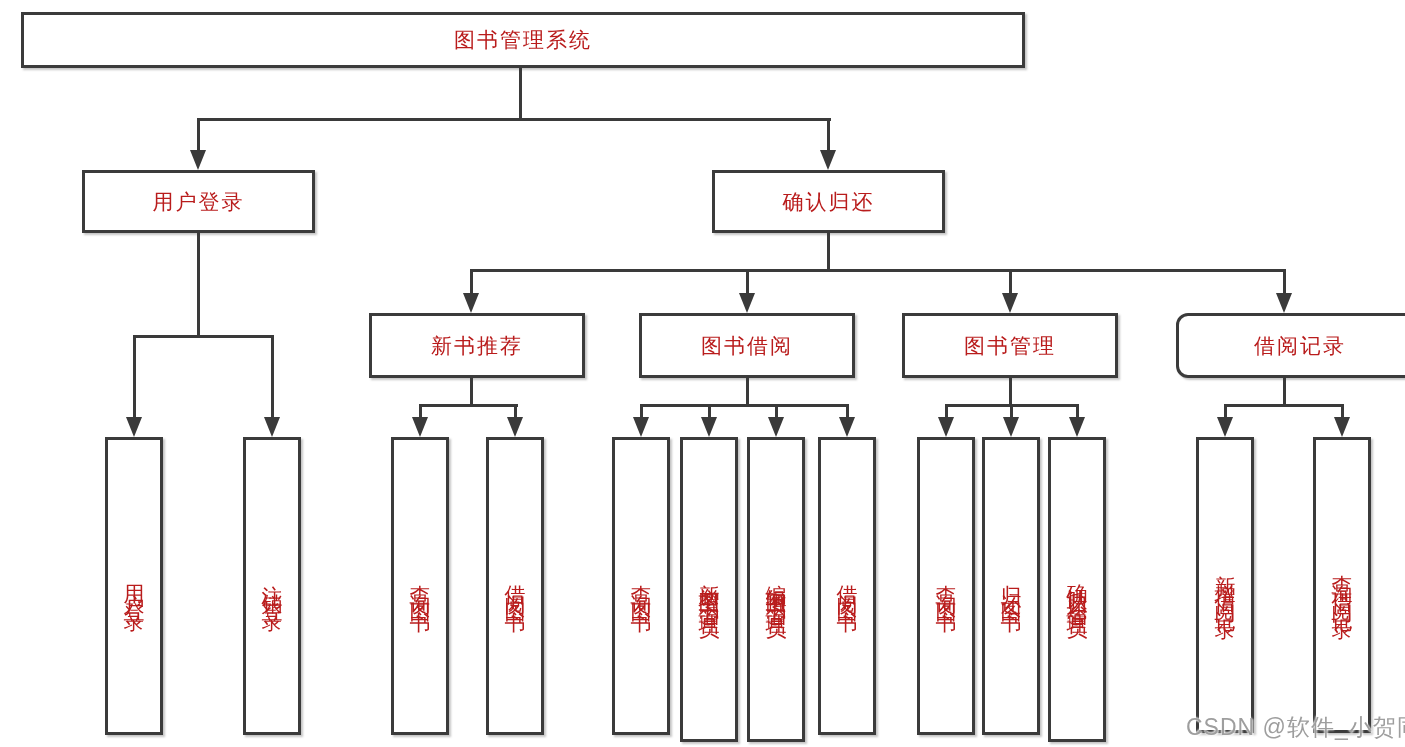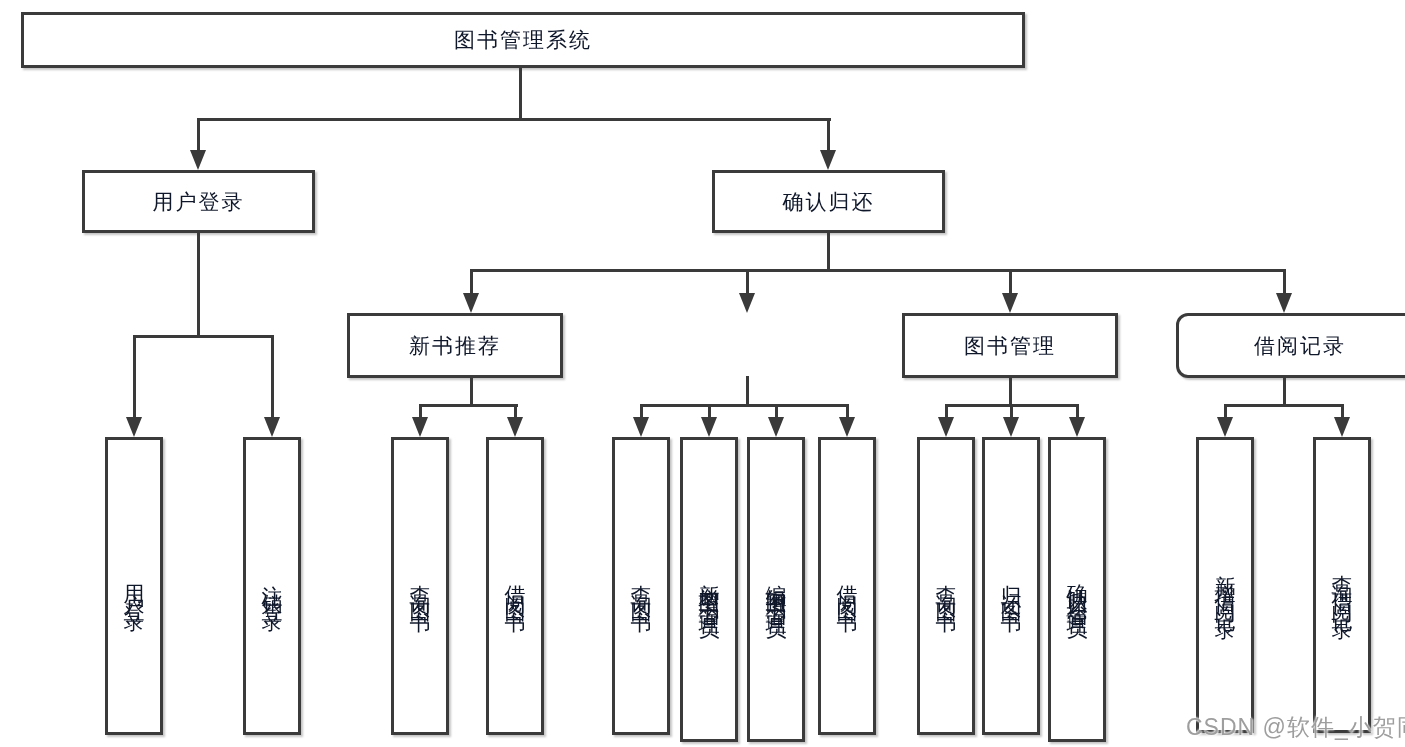--- a/index.html
+++ b/index.html
@@ -3,21 +3,21 @@
 <meta charset="utf-8">
 <style>
   html,body{margin:0;padding:0;background:#ffffff;}
   #canvas{
     position:relative;width:1405px;height:747px;background:#ffffff;overflow:hidden;
     font-family:"Liberation Sans",sans-serif;
   }
   .node{
     position:absolute;background:#fff;border:3px solid #3b3b3b;box-sizing:border-box;
     display:flex;align-items:center;justify-content:center;
-    font-size:21px;color:#0f172a;letter-spacing:2px;
+    font-size:21px;color:#b91c1c;letter-spacing:2px;
     box-shadow:2px 2px 2px rgba(90,90,90,0.35);
   }
   .vbox{
     writing-mode:vertical-lr;text-orientation:mixed;
     letter-spacing:9px;line-height:1.15;
   }
   .vbox.long{letter-spacing:5px;}
   .hl,.vl{position:absolute;background:#3a3a3a;}
   .hl{height:3px;}
   .vl{width:3px;}
@@ -36,22 +36,23 @@
 <body>
 
 <div id="canvas">
 
   <div class="node" style="left:21px;top:12px;width:1004px;height:56px;">图书管理系统</div>
 
   <div class="node" style="left:82px;top:170px;width:233px;height:63px;">用户登录</div>
 
   <div class="node" style="left:712px;top:170px;width:233px;height:63px;">确认归还</div>
 
-  <div class="node" style="left:347px;top:313px;width:216px;height:65px;">新书推荐</div>
+  <div class="node" style="left:369px;top:313px;width:216px;height:65px;">新书推荐</div>
 
+  <div class="node" style="left:639px;top:313px;width:216px;height:65px;">图书借阅</div>
 
   <div class="node" style="left:902px;top:313px;width:216px;height:65px;">图书管理</div>
 
   <div class="node" style="left:1176px;top:313px;width:248px;height:65px;border-radius:12px;">借阅记录</div>
 
   <div class="node vbox" style="left:105px;top:437px;width:58px;height:298px;">用户登录</div>
 
   <div class="node vbox" style="left:243px;top:437px;width:58px;height:298px;">注销登录</div>
 
   <div class="node vbox" style="left:391px;top:437px;width:58px;height:298px;">查询图书</div>

